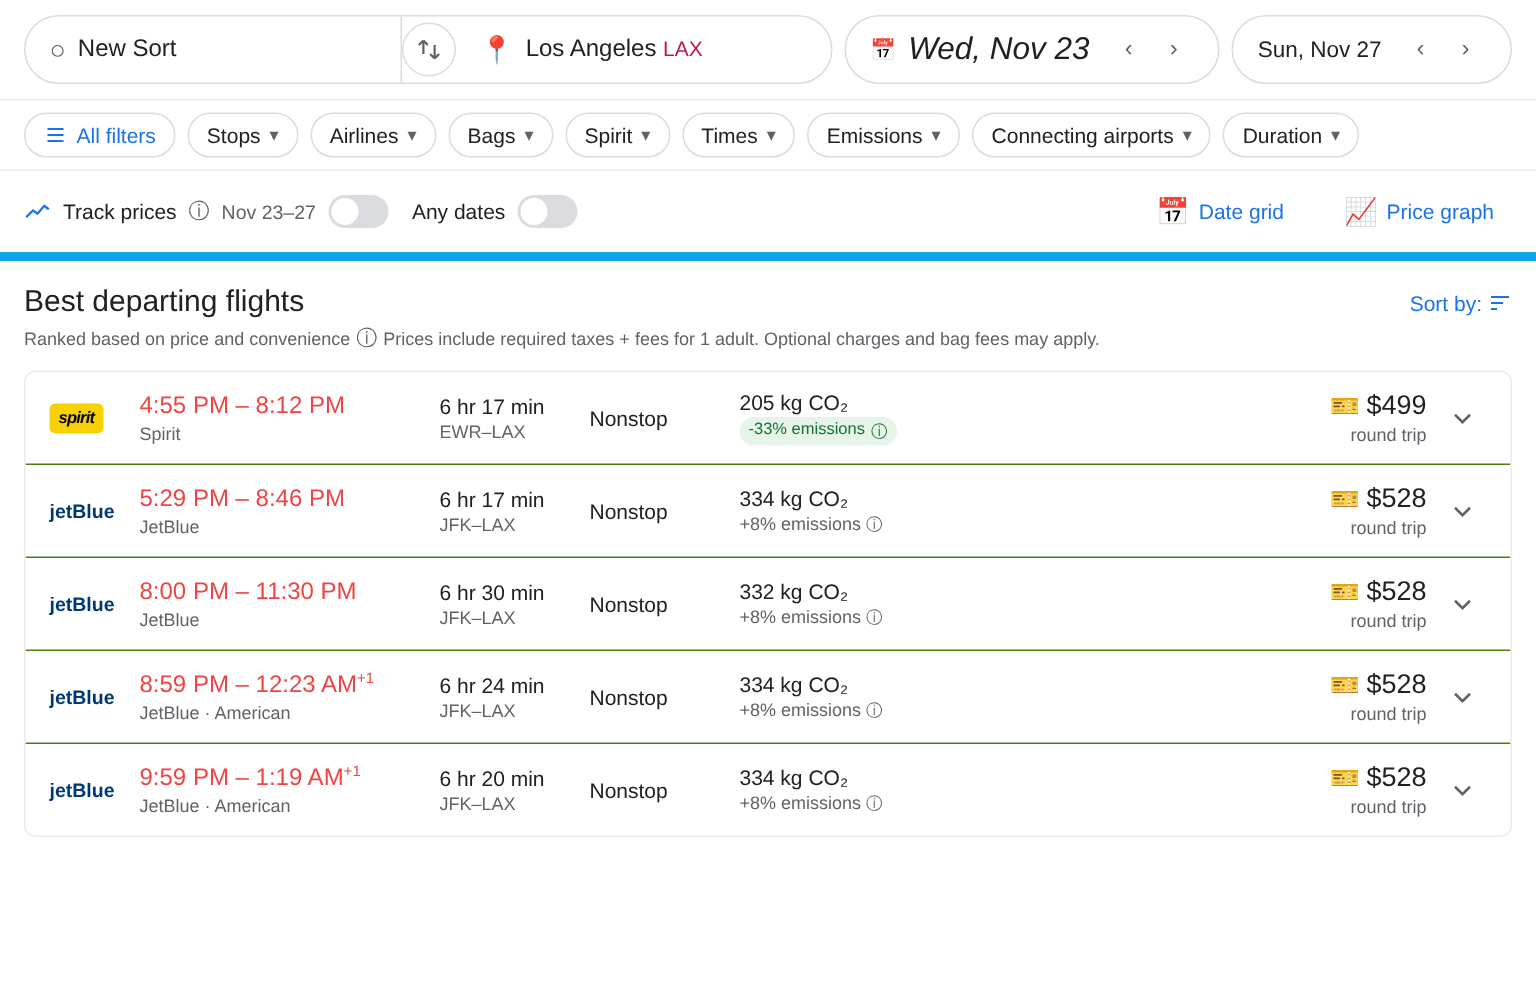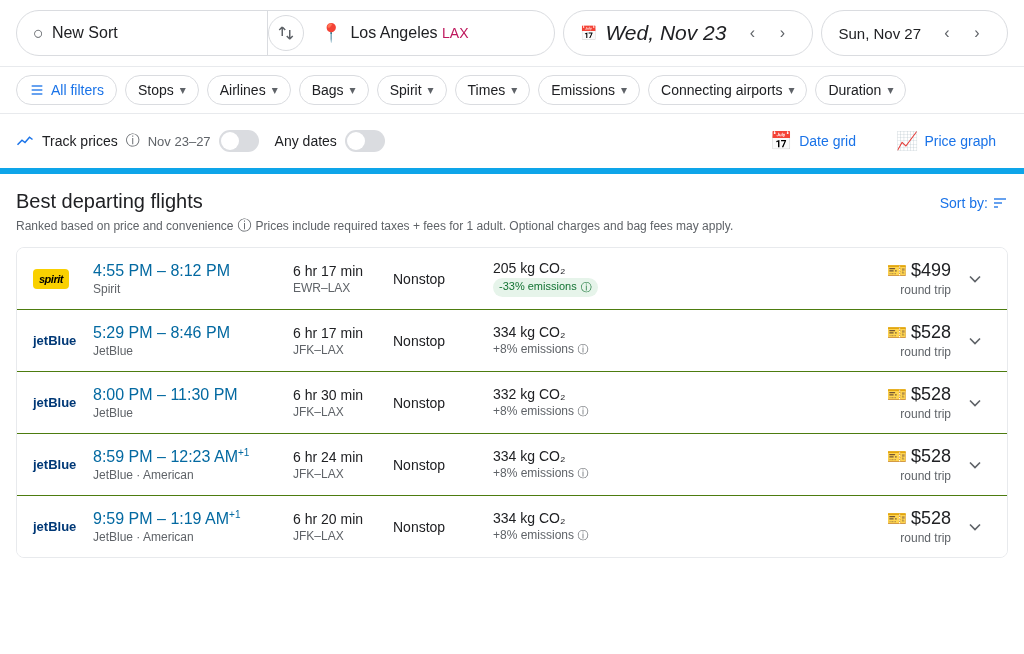--- a/index.html
+++ b/index.html
@@ -104,21 +104,21 @@
     .flight-row:last-child { border-bottom: none; }
 
     .airline-logo { width: 60px; flex-shrink: 0; display: flex; align-items: center; }
     .spirit-logo {
       background: #f9d000; color: #000; font-weight: 700; font-size: 11px;
       padding: 4px 6px; border-radius: 4px; letter-spacing: -0.5px; font-style: italic;
     }
     .jetblue-logo { font-size: 13px; font-weight: 600; color: #003876; }
 
     .flight-times { width: 200px; flex-shrink: 0; }
-    .time-range { font-size: 16px; font-weight: 400; color: #0369a1; }
+    .time-range { font-size: 16px; font-weight: 400; color: #ef4444; }
     .time-range sup { font-size: 10px; }
     .airline-name { font-size: 12px; color: #5f6368; margin-top: 2px; }
 
     .flight-duration { width: 100px; flex-shrink: 0; }
     .duration-time { font-size: 14px; color: #202124; }
     .route { font-size: 12px; color: #5f6368; margin-top: 2px; }
 
     .flight-stops { width: 100px; flex-shrink: 0; font-size: 14px; color: #202124; }
 
     .flight-emissions { width: 160px; flex-shrink: 0; }

